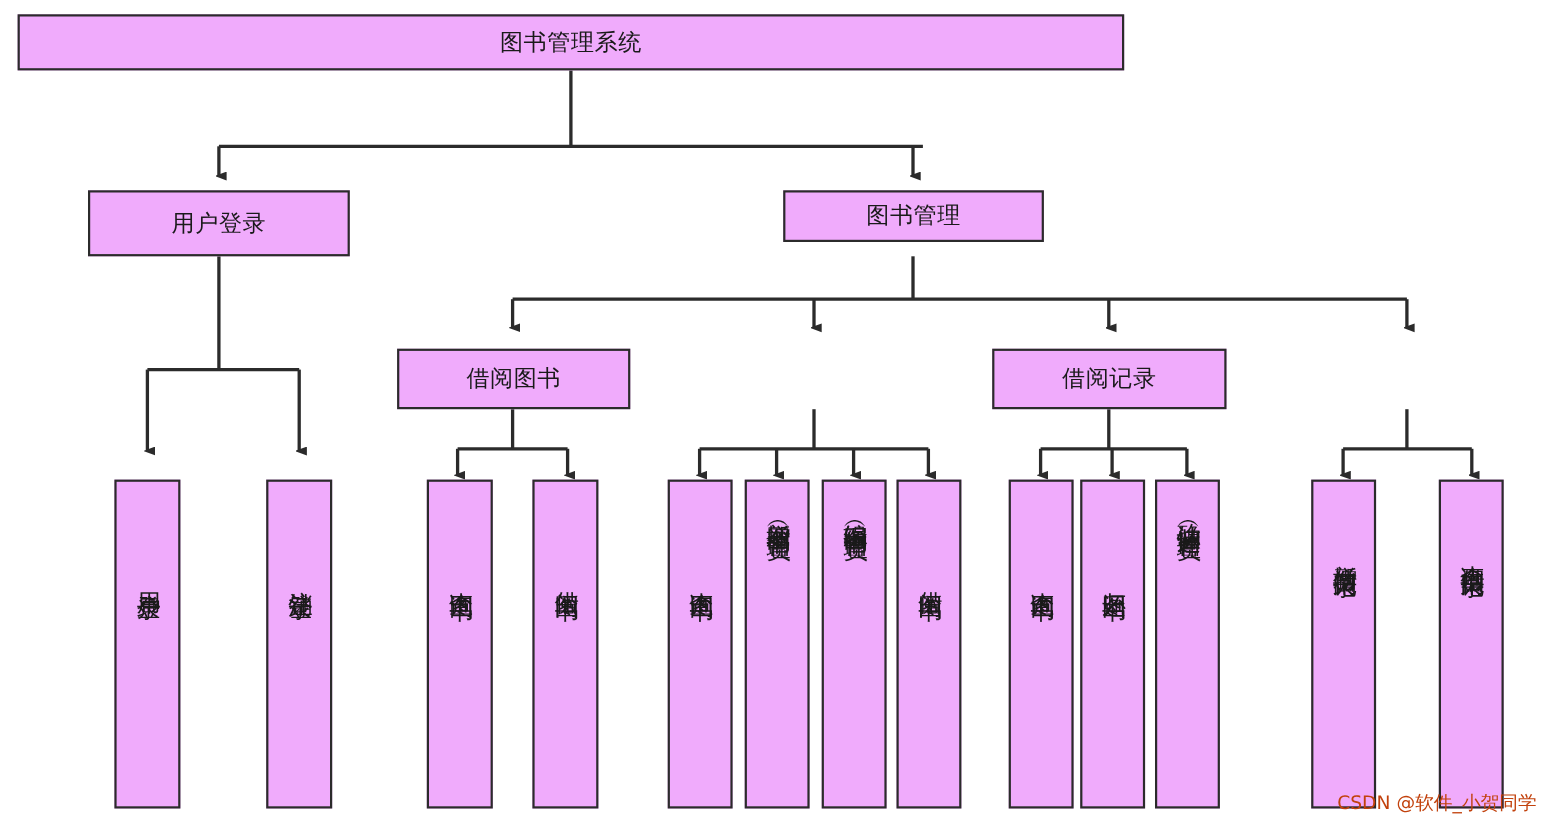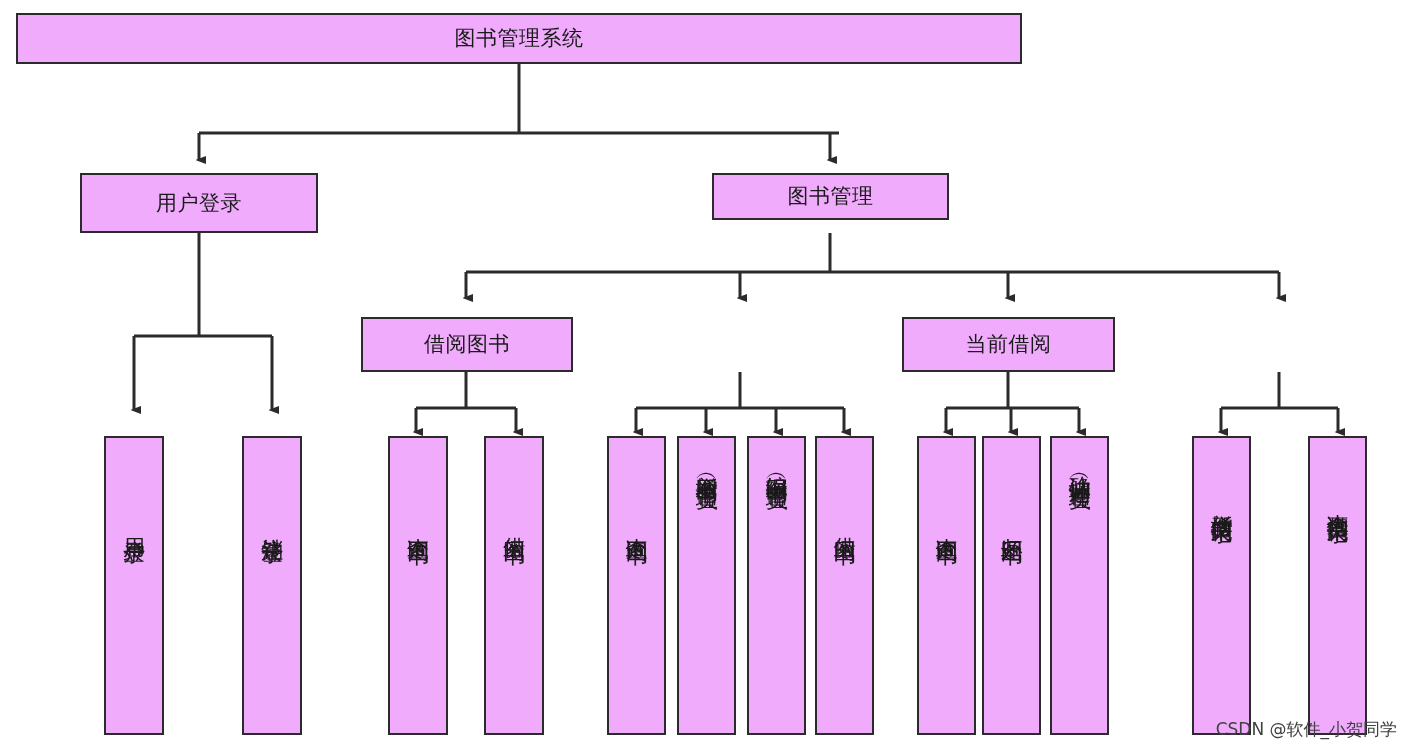--- a/index.html
+++ b/index.html
@@ -63,21 +63,21 @@
     padding-top: 6px;
   }
   .node.vertical.midhigh .node-label {
     padding-top: 44px;
   }
   .watermark {
     position: absolute;
     right: 8px;
     bottom: 6px;
     font-size: 17px;
-    color: #404040;
+    color: #c2410c;
     white-space: nowrap;
     pointer-events: none;
   }
 </style>
 </head>
 <body>
 
 <div id="canvas">
 
   <svg class="edges" viewBox="0 0 1405 747" xmlns="http://www.w3.org/2000/svg">
@@ -138,21 +138,21 @@
     <span class="node-label">用户登录</span>
   </div>
   <div class="node horizontal" style="left:712px; top:173px; width:237px; height:47px;">
     <span class="node-label">图书管理</span>
   </div>
 
   <div class="node horizontal" style="left:361px; top:317px; width:212px; height:55px;">
     <span class="node-label">借阅图书</span>
   </div>
   <div class="node horizontal" style="left:902px; top:317px; width:213px; height:55px;">
-    <span class="node-label">当前借阅</span>
+    <span class="node-label">借阅记录</span>
   </div>
 
   <div class="node vertical mid" style="left:104px; top:436px; width:60px; height:299px;">
     <span class="node-label">用户登录</span>
   </div>
   <div class="node vertical mid" style="left:242px; top:436px; width:60px; height:299px;">
     <span class="node-label">注销登录</span>
   </div>
 
   <div class="node vertical mid" style="left:388px; top:436px; width:60px; height:299px;">

